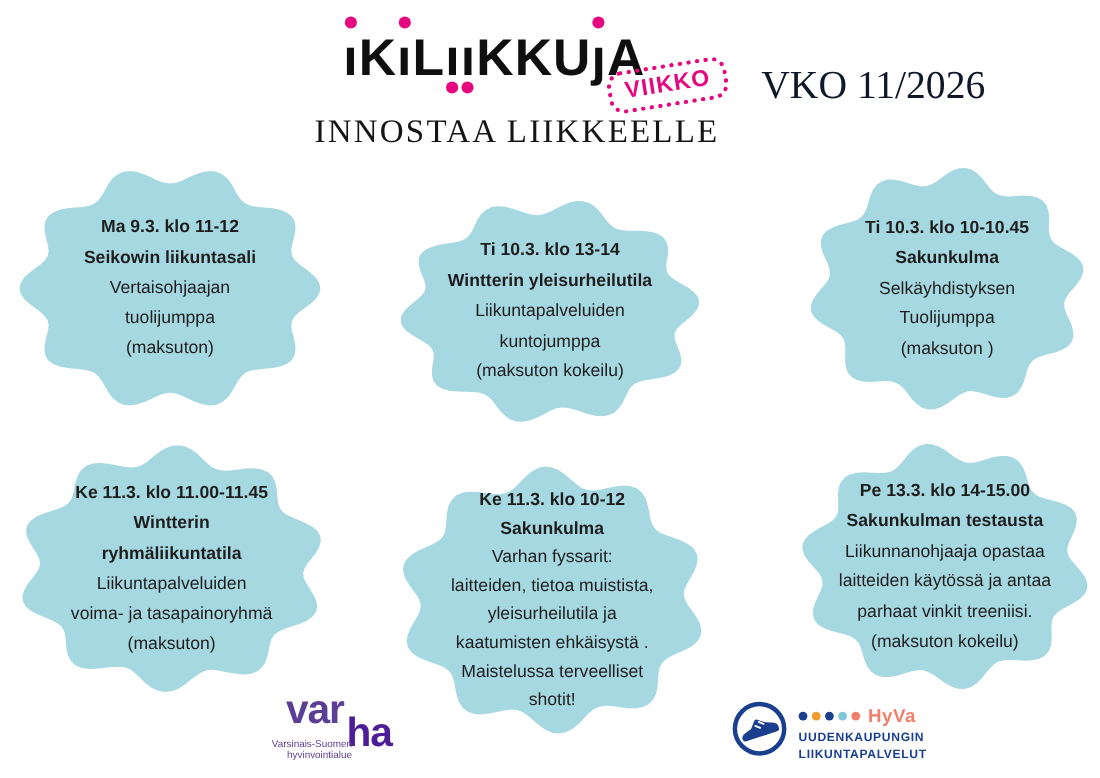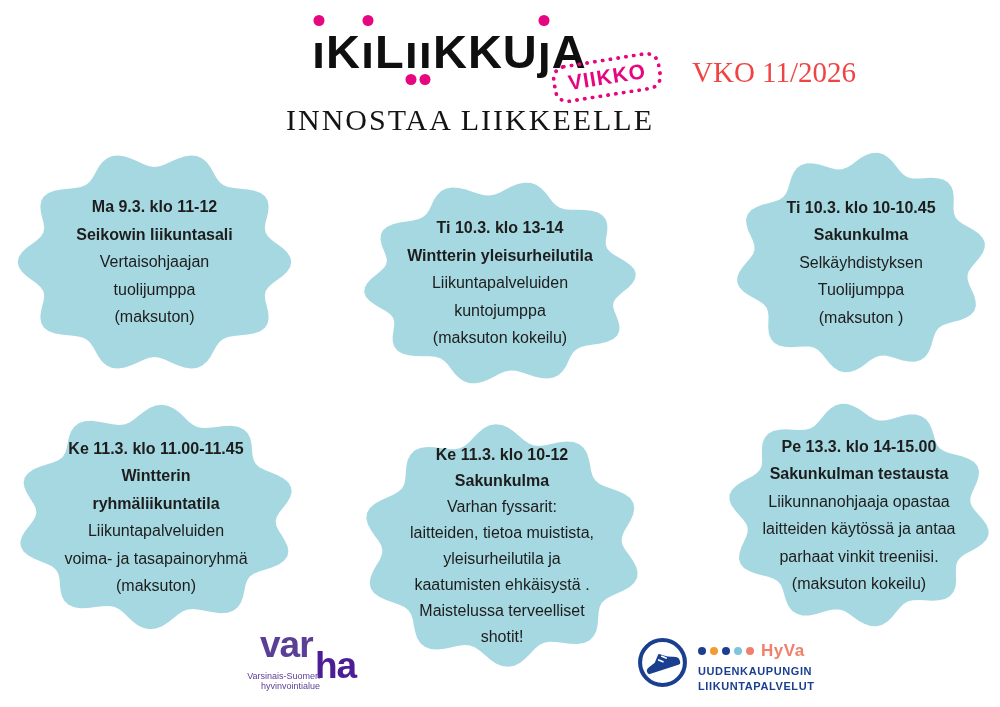--- a/index.html
+++ b/index.html
@@ -20,21 +20,21 @@
   }
   .logo .dot.above{top:-13px;}
   .logo .dot.below{bottom:-10px;}
   .stamp{
     position:absolute;left:552px;top:58px;transform:rotate(-9deg);
     color:#e6067f;border:4px dotted #e6067f;border-radius:14px;
     padding:3px 12px 4px;font-weight:700;font-size:21px;letter-spacing:1px;
   }
   .week{
     position:absolute;left:692px;top:56px;font-family:"Liberation Serif","DejaVu Serif",serif;
-    font-size:29px;color:#ef4444;
+    font-size:36px;color:#0f172a;
   }
   .title{
     position:absolute;left:180px;top:103px;width:580px;margin:0;text-align:center;
     font-family:"Liberation Serif","DejaVu Serif",serif;font-weight:400;
     font-size:30px;letter-spacing:2px;color:#141414;
   }
   
   .events{position:absolute;inset:0;}
   .card{
     position:absolute;display:flex;align-items:center;justify-content:center;
@@ -58,21 +58,21 @@
     letter-spacing:-1px;color:#5b3e96;line-height:1;
   }
   .varha .ha{
     position:absolute;left:69px;top:17px;font-size:37px;font-weight:700;
     letter-spacing:-1px;color:#4c1d95;line-height:1;
   }
   .varha-tag{
     position:absolute;left:0;top:41px;width:74px;text-align:right;
     font-size:9px;line-height:10px;color:#5b3e96;
   }
-  .hyva{position:absolute;left:636px;top:636px;display:flex;align-items:flex-start;gap:9px;justify-content:center;}
+  .hyva{position:absolute;left:664px;top:636px;display:flex;align-items:flex-start;gap:9px;justify-content:center;}
   .shoe{display:block;width:53px;height:53px;}
   .hyva-text{padding-top:5px;}
   .hyva-top{display:flex;align-items:center;margin-bottom:3px;}
   .hyva-dots{display:flex;gap:4px;margin-right:7px;}
   .hyva-dots i{display:block;width:8px;height:8px;border-radius:50%;}
   .hyva-brand{font-size:17px;font-weight:700;color:#f0806c;letter-spacing:0.5px;}
   .hyva-line{font-size:11px;font-weight:700;color:#1b3f8f;letter-spacing:0.6px;line-height:15px;}
 </style>
 </head>
 <body>

